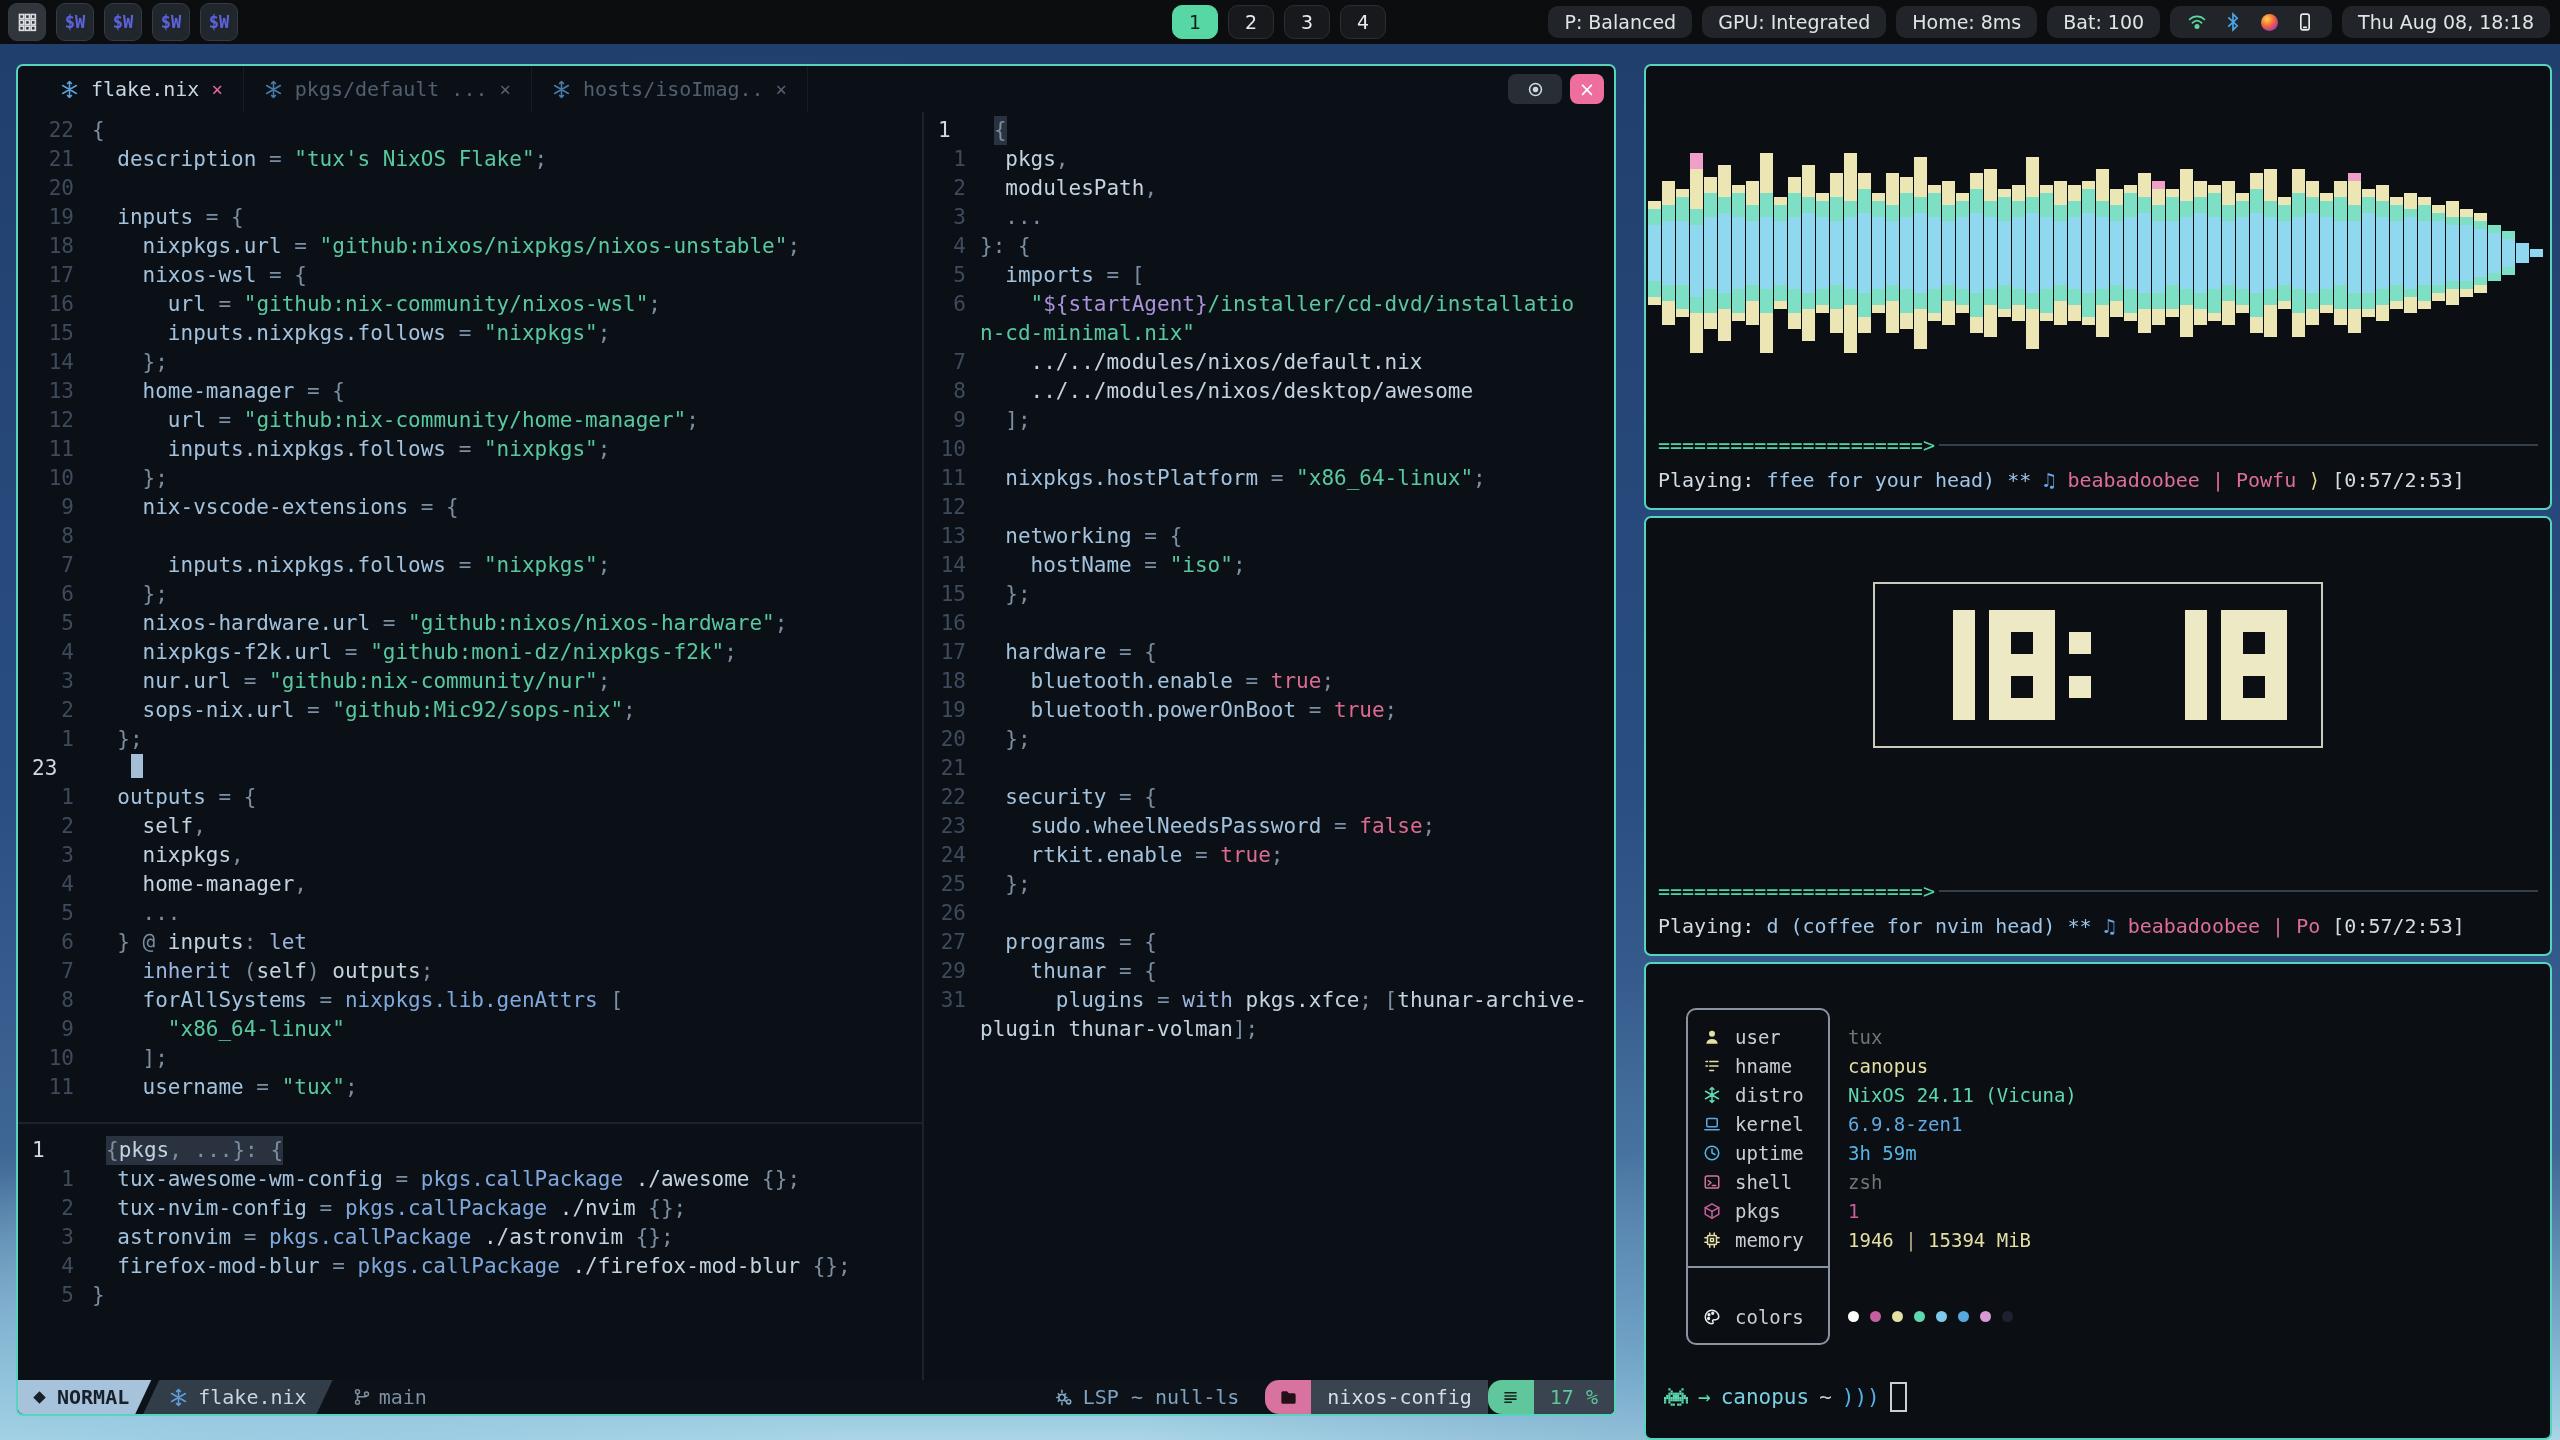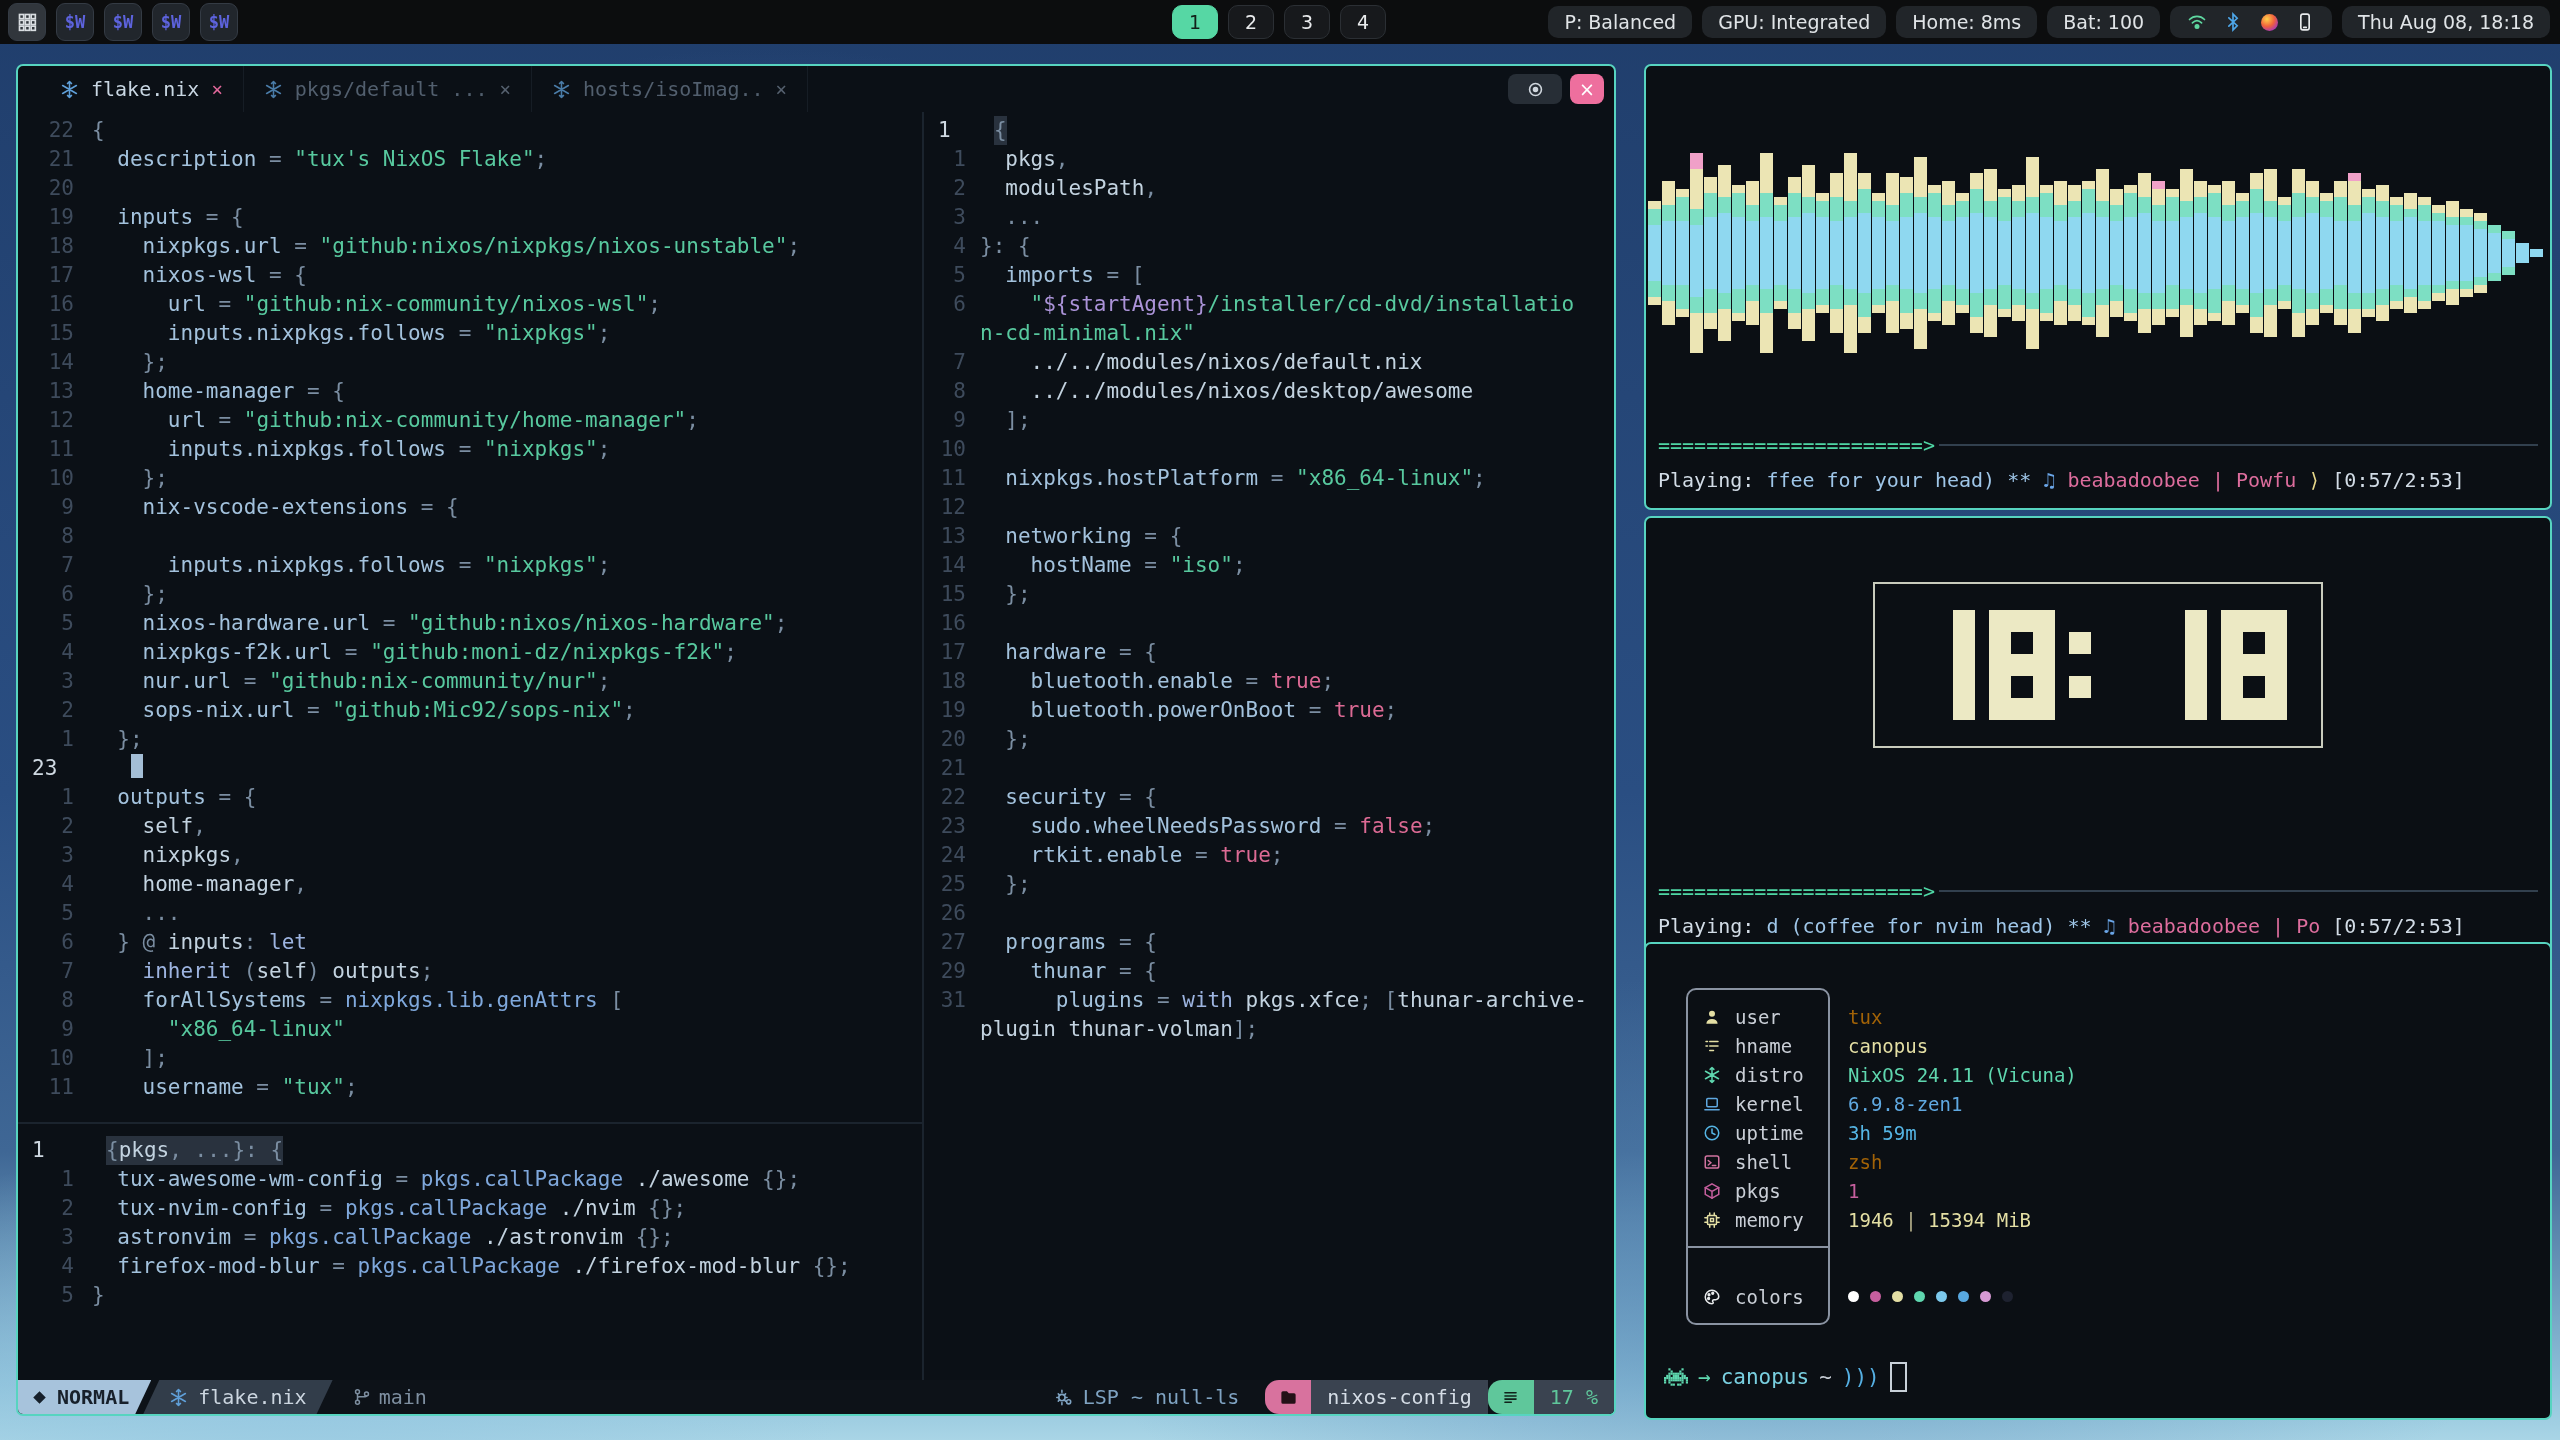--- a/index.html
+++ b/index.html
@@ -76,21 +76,21 @@
   .chip{width:46px;height:34px;border-radius:14px 0 0 14px;display:flex;align-items:center;justify-content:center;}
   .chip.pink{background:#d8729e;color:#241017;}
   .chip.green{background:#5fc79b;color:#10231b;}
   .sl-seg{background:#3a4350;height:100%;display:flex;align-items:center;padding:0 16px;color:#d5dde6;}
   .sl-seg.pct{color:#5fc79b;}
   
   .rwin{position:absolute;left:1644px;width:904px;background:#0b0f14;border:2px solid #57d4c0;
     border-radius:7px;overflow:hidden;display:flex;flex-direction:column;}
   #winA{top:64px;height:442px;}
   #winB{top:516px;height:436px;}
-  #winC{top:942px;height:474px;}
+  #winC{top:962px;height:474px;}
   #wave{flex:1;display:flex;align-items:center;padding:10px 0 0 2px;}
   .wcol{width:13px;margin-right:1px;display:flex;flex-direction:column;align-items:stretch;justify-content:center;}
   .wseg{width:100%;}
   .progressrow{display:flex;align-items:center;padding:0 12px;height:30px;flex:none;}
   .dashes{font-family:"DejaVu Sans Mono",monospace;font-size:20px;color:#4fd6a4;letter-spacing:0;white-space:pre;}
   .hline{flex:1;height:2px;background:#32404e;margin-left:4px;}
   .playrow{height:40px;display:flex;align-items:center;padding:0 12px 8px 12px;
     font-family:"DejaVu Sans Mono",monospace;font-size:20px;white-space:pre;flex:none;}
   .pl-w{color:#d2dce6}.pl-lb{color:#9fc6e8}.pl-bl{color:#6ba6e8}.pl-pk{color:#dd6d9d}.pl-yl{color:#e8d88a}
   
@@ -104,21 +104,21 @@
   
   #fetchwrap{display:flex;margin:44px 0 0 40px;}
   #fetchbox{border:2px solid #8a93a2;border-radius:10px;padding:12px 0;width:140px;flex:none;}
   .frow,.vrow{height:29px;display:flex;align-items:center;font-family:"DejaVu Sans Mono",monospace;font-size:19px;}
   .frow{padding:0 12px 0 14px;gap:13px;color:#c9ced6;}
   .fico{width:20px;height:20px;display:flex;align-items:center;justify-content:center;flex:none;}
   .fsep{height:24px;border-top:2px solid #8a93a2;margin:12px 0 10px 0;}
   .vsepgap{height:24px;margin:12px 0 10px 0;border-top:2px solid transparent;}
   #fetchvals{margin-left:18px;padding:14px 0 12px 0;}
   .vrow{white-space:pre;}
-  .fc-pk{color:#a16207}.fc-yl{color:#e4dfa4}.fc-tl{color:#5fd7af}.fc-bl{color:#5fa8e0}
+  .fc-pk{color:#737373}.fc-yl{color:#e4dfa4}.fc-tl{color:#5fd7af}.fc-bl{color:#5fa8e0}
   .fc-lb{color:#55b5e4}.fc-mg{color:#c65f9e}.fc-gr{color:#b9b48e}
   .dot{width:11px;height:11px;border-radius:50%;display:inline-block;margin-right:11px;}
   #promptrow{margin-top:auto;display:flex;align-items:center;gap:10px;padding:0 0 26px 18px;
     font-family:"DejaVu Sans Mono",monospace;font-size:21px;white-space:pre;}
   .pr-tl{color:#5fd7af}.pr-cy{color:#79cfe0}.pr-w{color:#c6ccd4}.pr-bl{color:#55b0e4}
   #promptcursor{width:13px;height:26px;border:2px solid #c8d0d8;display:inline-block;}
   .ic{display:inline-flex;align-items:center;justify-content:center;}
   svg{display:block;}
 </style>
 </head>

